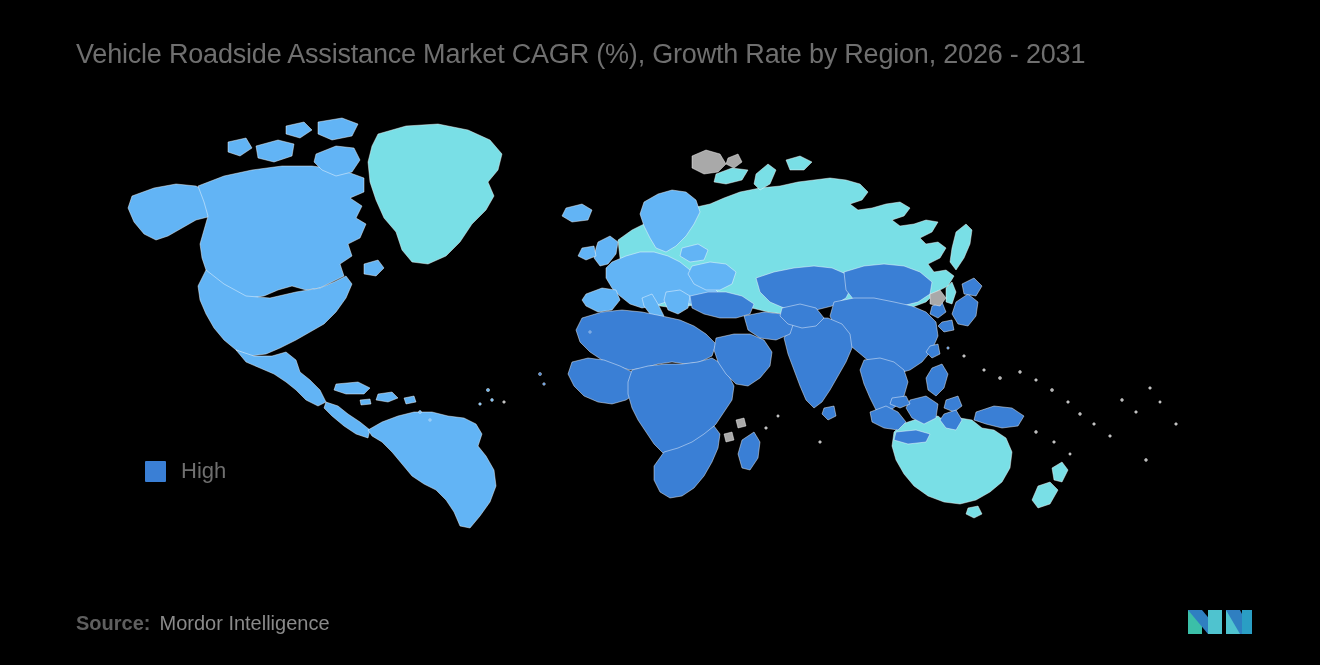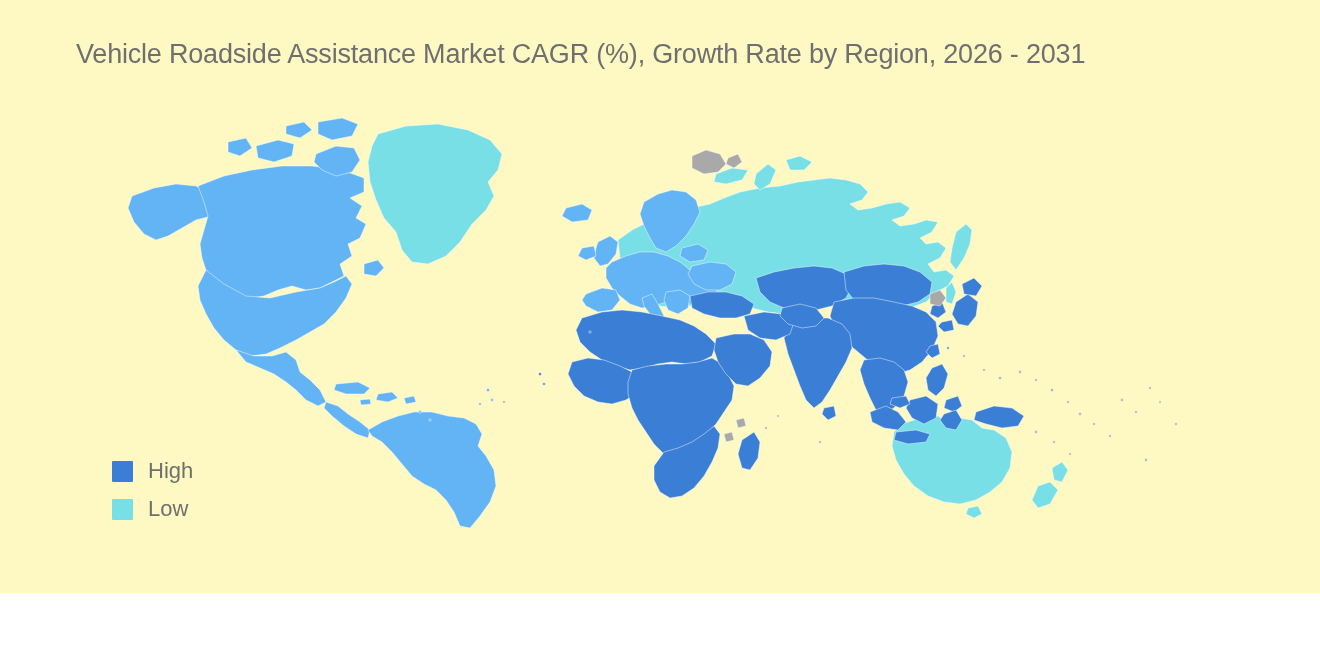--- a/index.html
+++ b/index.html
@@ -8,22 +8,22 @@
     padding: 0;
     background: #ffffff;
   }
   body {
     font-family: "Liberation Sans", sans-serif;
     -webkit-font-smoothing: antialiased;
   }
   #page {
     position: relative;
     width: 1320px;
-    height: 593px;
-    background: #fef9c3;
+    height: 665px;
+    background: #000000;
     overflow: hidden;
   }
 
   
   #chart-title {
     position: absolute;
     left: 76px;
     top: 20px;
     width: 1200px;
     font-size: 27px;
@@ -60,20 +60,21 @@
   
   #legend {
     position: absolute;
     left: 112px;
     top: 452px;
   }
   .legend-row {
     display: flex;
     align-items: center;
     height: 38px;
+    margin-left: 33px;
   }
   .legend-swatch {
     width: 21px;
     height: 21px;
     flex: 0 0 21px;
     border-radius: 1px;
   }
   .legend-label {
     margin-left: 15px;
     font-size: 22px;
@@ -277,26 +278,26 @@
         <circle cx="310" cy="308" r="1.2" fill="#62b4f5"></circle>
       </g>
     </svg>
   </div>
 
   <div id="legend">
     <div class="legend-row">
       <span class="legend-swatch" style="background:#3a7fd5"></span>
       <span class="legend-label">High</span>
     </div>
-    <div class="legend-row">
-      <span class="legend-swatch" style="background:#79dfe6"></span>
-      <span class="legend-label">Low</span>
-    </div>
   </div>
 
+  <div id="source">
+    <span id="source-label">Source:</span>
+    <span id="source-value">Mordor Intelligence</span>
+  </div>
 
   <div id="brand-logo">
     <svg viewBox="0 0 76 46">
       <polygon points="6,38 6,14 20,14 20,38" fill="#3bbfa8"></polygon>
       <polygon points="6,14 20,14 40,38 26,38" fill="#2f7fc1"></polygon>
       <polygon points="26,38 40,38 40,14 26,14" fill="#4fc3cf"></polygon>
       <polygon points="44,14 58,14 58,38 44,38" fill="#4fc3cf"></polygon>
       <polygon points="44,14 58,14 70,38 58,38" fill="#2f7fc1"></polygon>
       <polygon points="60,14 70,14 70,38 60,38" fill="#2a9ec4"></polygon>
     </svg>

